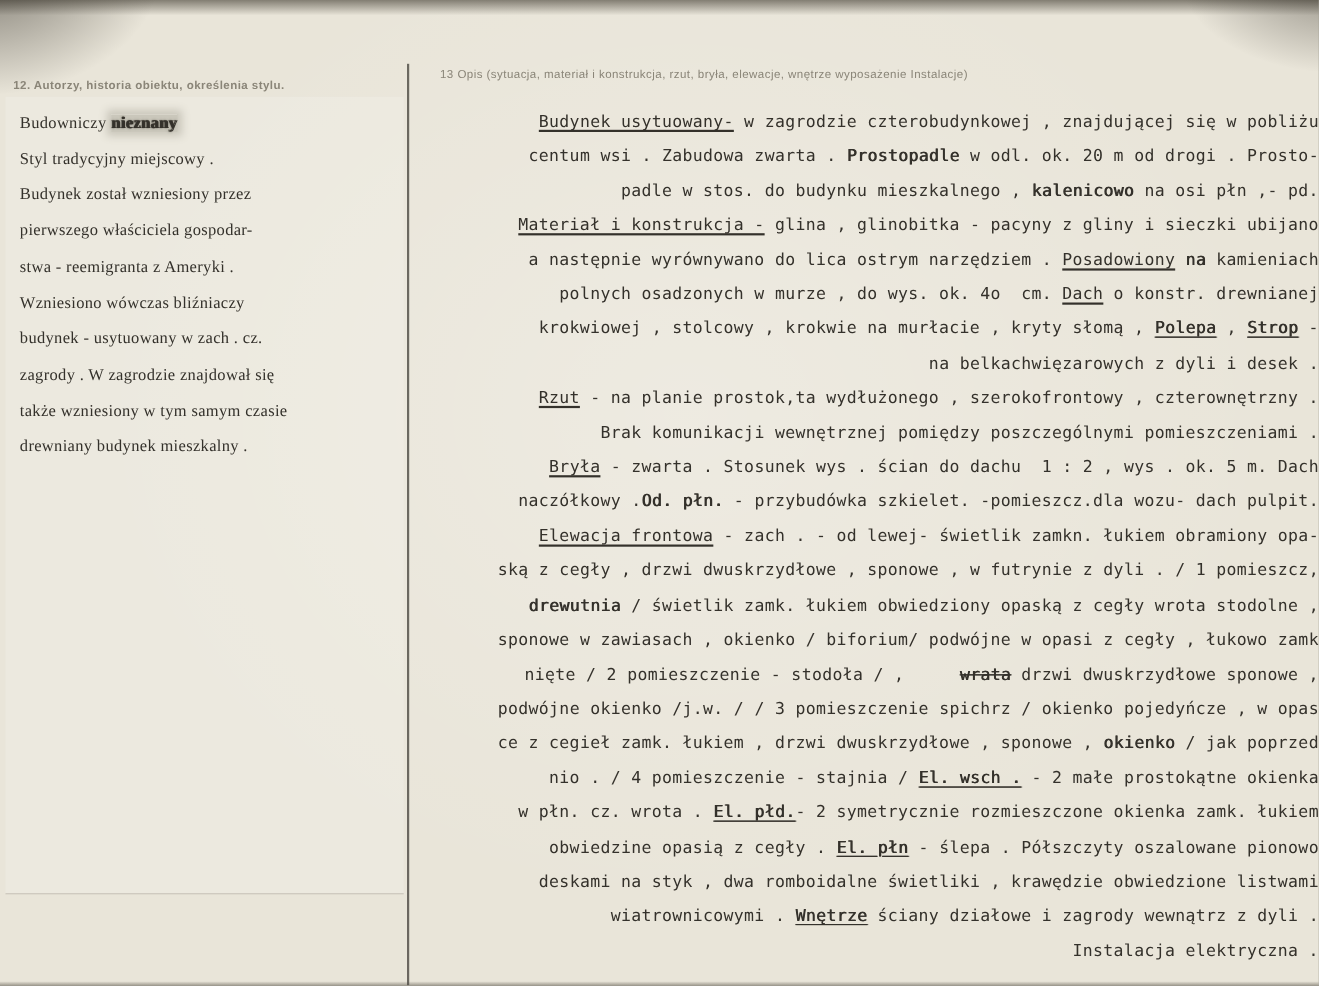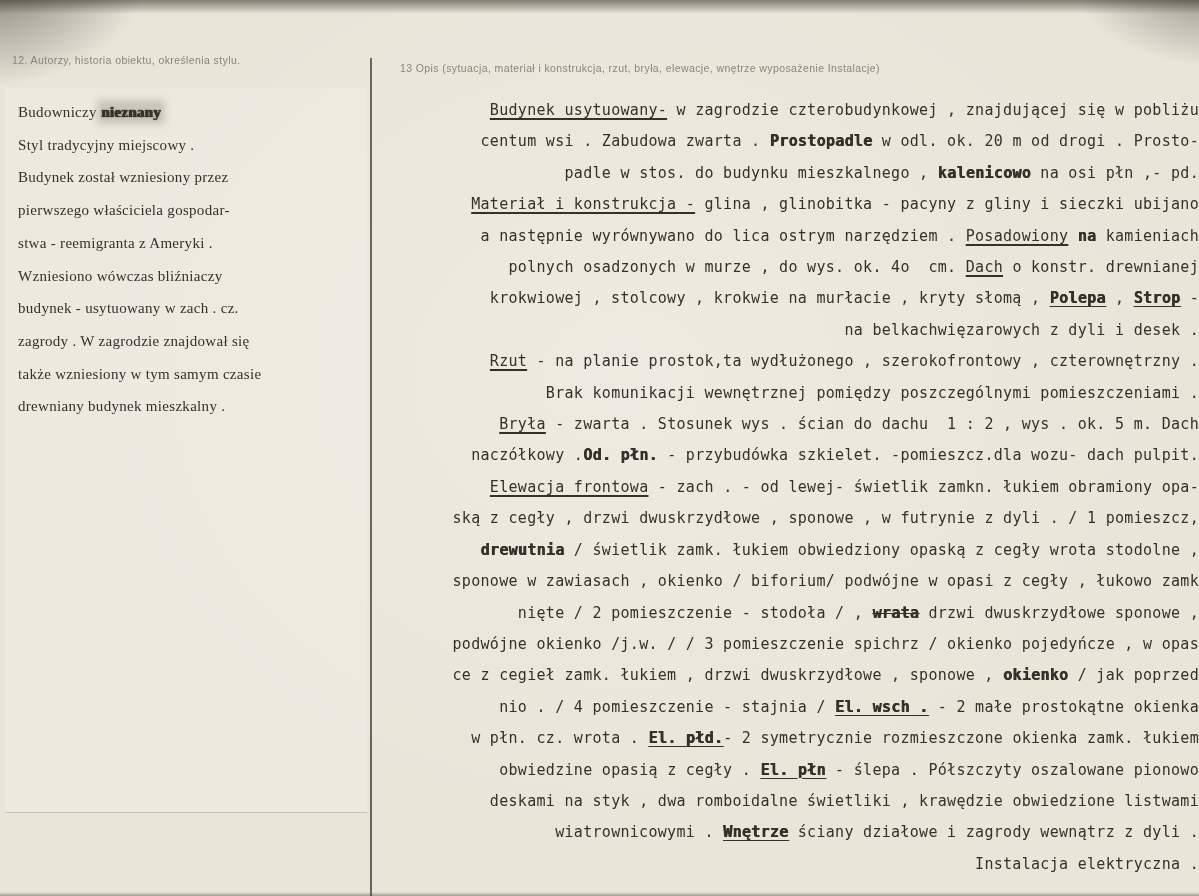--- a/index.html
+++ b/index.html
@@ -38,38 +38,38 @@
   .divider{
     position:absolute;left:370px;top:58px;width:2px;height:838px;
     background:#55514a;opacity:0.85;
   }
   .col-header{
     position:absolute;
     font-family:"Liberation Sans", sans-serif;
     font-size:10.5px;letter-spacing:0.4px;
     color:#8a8578;white-space:pre;
   }
-  .header-left{left:12px;top:54px;}
+  .header-left{left:12px;top:72px;font-weight:bold;}
   .header-right{left:400px;top:62px;}
   .col-body{
     position:absolute;
     color:#34312b;
     font-size:15px;
     letter-spacing:0.3px;
     white-space:pre;
   }
   .body-left{left:18px;top:96px;}
   .body-left .line{line-height:32.7px;font-family:Liberation Serif, serif;}
   .body-right{left:400px;top:95px;width:799px;}
   .body-right .line{line-height:31.4px;text-align:right;}
   .line{white-space:pre;}
   .seg{white-space:pre;}
   .u{text-decoration:underline;text-underline-offset:3px;text-decoration-thickness:1.5px;}
-  .b{font-weight:bold;text-shadow:0.6px 0 0 currentColor;}
-  .s{text-decoration:line-through;font-weight:bold;text-shadow:0.6px 0 0 currentColor;}
+  .b{font-weight:normal;text-shadow:0.6px 0 0 currentColor;}
+  .s{text-decoration:line-through;font-weight:normal;text-shadow:0.6px 0 0 currentColor;margin-left:41px;}
   .u.b{text-decoration:underline;text-underline-offset:3px;}
   .smudge{
     font-weight:bold;
     text-shadow:0 0 2px rgba(62,57,48,0.85), 1px 0 0 currentColor;
     background:rgba(132,126,113,0.32);
     box-shadow:0 0 7px 4px rgba(132,126,113,0.32);
   }
 </style>
 </head>
 <body>

